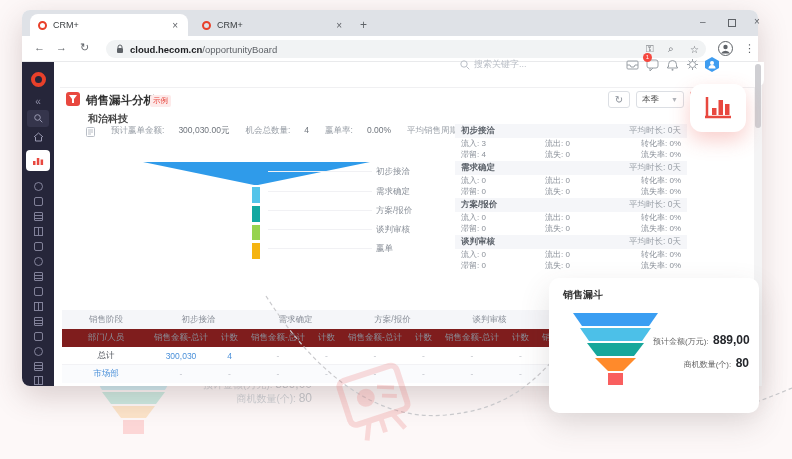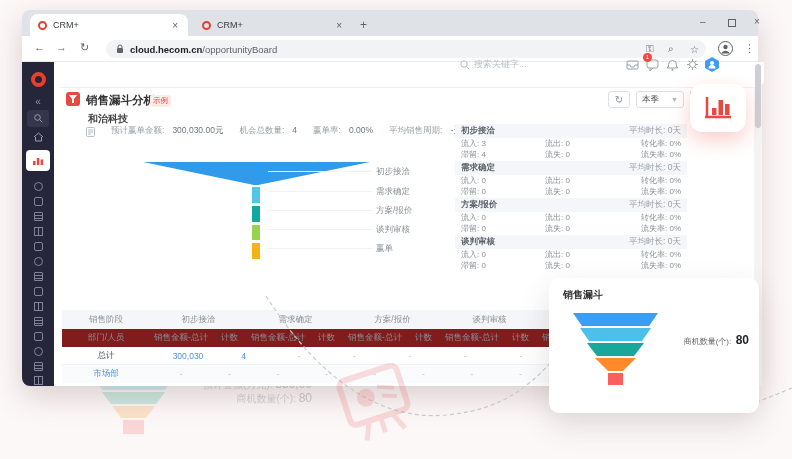--- a/index.html
+++ b/index.html
@@ -73,21 +73,21 @@
   #refresh-btn { left:608px; top:91px; width:22px; height:17px; border:1px solid #dcdfe4;
     border-radius:3px; color:#8a9099; font-size:10px; text-align:center; line-height:16px; background:#fff; }
   #period-dd { left:636px; top:91px; width:48px; height:17px; border:1px solid #dcdfe4;
     border-radius:3px; background:#fff; display:flex; align-items:center;
     justify-content:space-between; padding:0 5px; font-size:8.5px; color:#555; }
   #period-dd .chev { color:#b0b4ba; font-size:7px; }
   #red-btn { left:690px; top:91px; width:26px; height:17px; background:#e8483f; border-radius:3px; }
 
   #company-name { left:88px; top:112px; font-size:10px; color:#444; font-weight:bold; }
   #stats-line { left:86px; top:125px; display:flex; gap:16px; align-items:center; }
-  .cs-item { display:flex; gap:8px; font-size:8.5px; }
+  .cs-item { display:flex; gap:14px; font-size:8.5px; }
   .cs-l { color:#9aa0a8; } .cs-v { color:#6e747c; }
 
   .fl-label { left:376px; width:60px; font-size:8.5px; color:#8a9099; position:absolute; }
   .fl-line { height:1px; background:#f1f1f4; position:absolute; left:268px; width:104px; }
 
   
   #stage-panel { left:455px; top:124px; width:232px; }
   .sp-sec { height:37px; }
   .sp-head { height:14px; background:#f5f6f9; display:flex; justify-content:space-between;
     align-items:center; padding:0 6px; font-size:8.5px; color:#5d636b; font-weight:bold; }
@@ -96,21 +96,21 @@
     align-items:center; padding:0 6px; font-size:8px; color:#8a9099; }
   .sp-row span:last-child { text-align:right; }
 
   
   #o-table { left:62px; top:310px; width:573px; font-size:8.5px; color:#8a8f99; }
   .t-row { display:grid; grid-template-columns:88px 62px 35px 62px 35px 62px 35px 62px 35px 62px 35px; align-items:center; text-align:center; }
   .t-h1 { height:19px; background:#f5f6f9; }
   .t-h1 span { grid-column:span 2; }
   .t-h1 span:first-child { grid-column:span 1; }
   .t-h2 { height:18px; background:#7f1d1d; }
-  .t-r1 { height:18px; background:#fff; border-bottom:1px solid #f2f2f5;gap:7px; }
+  .t-r1 { height:18px; background:#fff; border-bottom:1px solid #f2f2f5; }
   .t-r2 { height:18px; background:#fafbfd; }
   .t-link { color:#4a90d9; }
   .t-dark { color:#4a4f57; }
   .t-dash { color:#c3c6cc; }
 
   #scrollbar { left:754px; top:62px; width:8px; height:324px; background:#f4f4f5; z-index:11; }
   #scroll-thumb { left:755px; top:64px; width:6px; height:64px; background:#cfcfd3; border-radius:3px; z-index:12; }
 
   
   #decor-svg { left:0; top:0; z-index:20; pointer-events:none; }
@@ -491,15 +491,16 @@
   <div id="fc-title">销售漏斗</div>
   <svg id="cardFunnel" class="abs" style="left:12px;top:30px" width="110" height="82">
     <polygon points="12,5 97,5 88,18 21,18" fill="#3a9ef2"></polygon>
     <polygon points="19,20 90,20 81,33 28,33" fill="#4cc0e8"></polygon>
     <polygon points="26,35 83,35 73,48 36,48" fill="#17a79b"></polygon>
     <polygon points="34,50 75,50 62,63 47,63" fill="#ff8a2b"></polygon>
     <rect x="47" y="65" width="15" height="12" fill="#f95f5f"></rect>
   </svg>
   <div id="fc-stats">
 
+  <div class="fc-stat"><span class="fc-l">预计金额(万元):</span> <span class="fc-v">889,00</span></div>
       <div class="fc-stat"><span class="fc-l">商机数量(个):</span> <span class="fc-v">80</span></div>
     </div>
 </div>
 
 </body></html>

